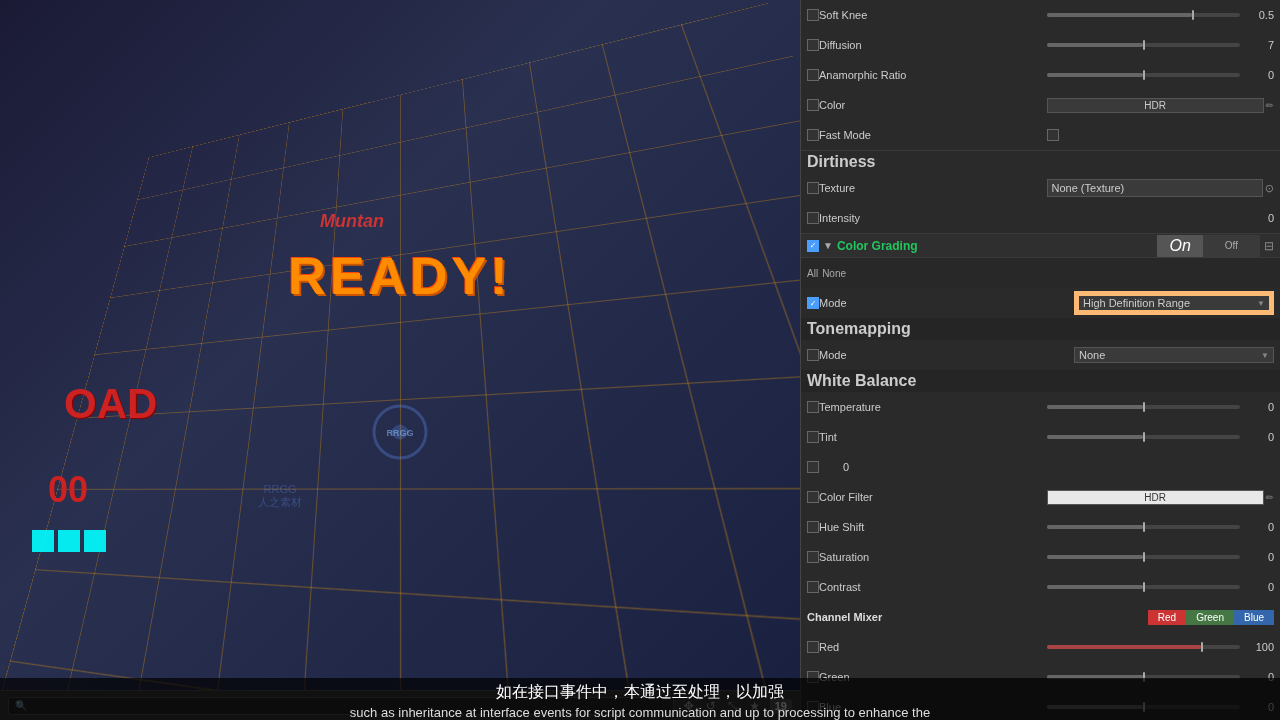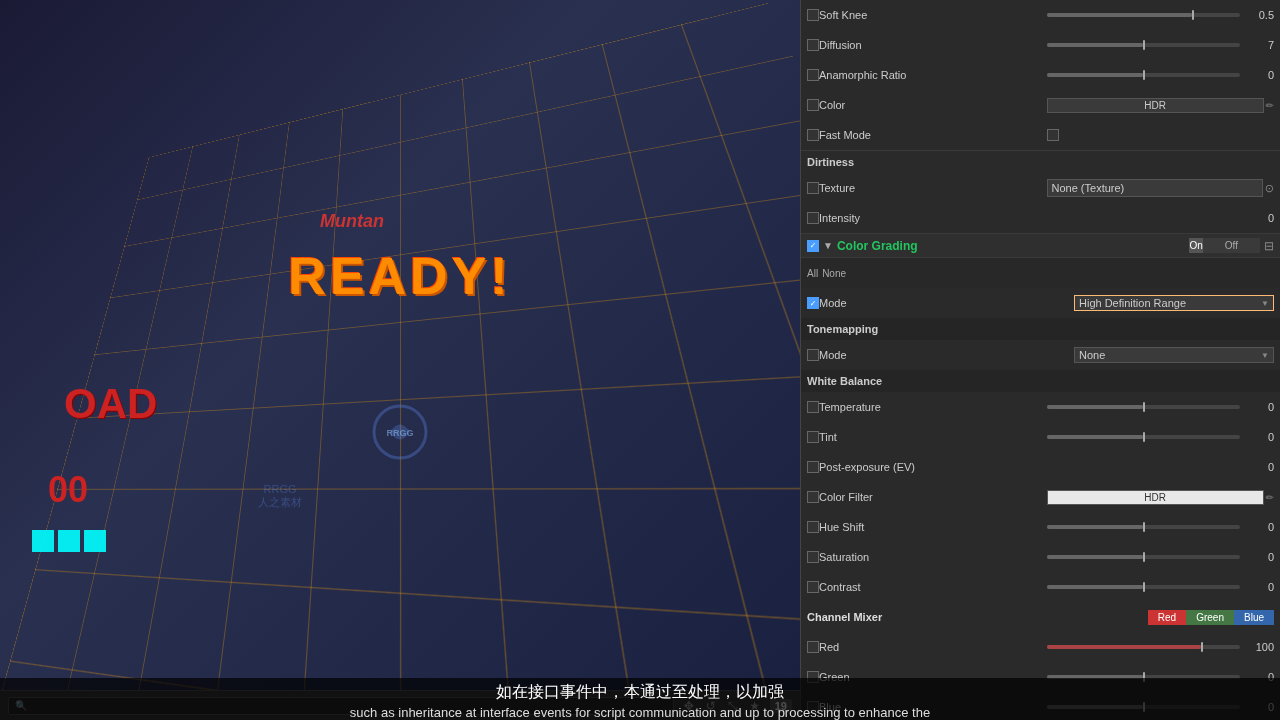--- a/index.html
+++ b/index.html
@@ -236,21 +236,21 @@
     .section-header {
       display: flex;
       align-items: center;
       height: 22px;
       padding: 0 6px;
       gap: 4px;
       background: #2a2a2a;
     }
 
     .section-header-label {
-      font-size: 11px;
+      font-size: 16px;
       color: #ccc;
       font-weight: bold;
     }
 
     
     .color-grading-header {
       display: flex;
       align-items: center;
       height: 24px;
       padding: 0 6px;
@@ -273,44 +273,45 @@
     }
 
     .on-off-btns {
       display: flex;
     }
 
     .on-btn {
       background: #555;
       color: #fff;
       border: none;
-      padding: 2px 0;
-      font-size: 10px;
-      cursor: pointer;
+      padding: 2px 12px;
+      font-size: 16px;
+      cursor: pointer;
+      font-style: italic;
     }
 
     .off-btn {
       background: #3a3a3a;
       color: #aaa;
       border: none;
       padding: 2px 22px;
       font-size: 10px;
       cursor: pointer;
     }
 
     .collapse-icon {
       font-size: 12px;
       color: #888;
       cursor: pointer;
     }
 
     .mode-dropdown {
       flex: 1;
       background: #3a3a3a;
-      border: 1px solid #fdba74;
+      border: 5px solid #fdba74;
       color: #ccc;
       padding: 1px 4px;
       font-size: 11px;
       display: flex;
       align-items: center;
       justify-content: space-between;
       cursor: pointer;
     }
 
     .dropdown-arrow {
@@ -676,21 +677,20 @@
           <div class="slider-track-fill" style="width:50%;background:#666;"></div>
           <div class="slider-knob" style="left:50%;"></div>
         </div>
         <span class="right-value">0</span>
       </div>
     </div>
 
 
     <div class="prop-row">
       <div class="prop-checkbox"></div>
-      <span class="prop-label">Post-exposure (EV)</span>
       <span class="right-value">0</span>
     </div>
 
     <div class="prop-row">
       <div class="prop-checkbox"></div>
       <span class="prop-label">Color Filter</span>
       <div class="hdr-field-container">
         <div class="hdr-button" style="flex:1;text-align:center;background:#e8e8e8;color:#333;">HDR</div>
         <span class="pencil-icon">✏</span>
       </div>

